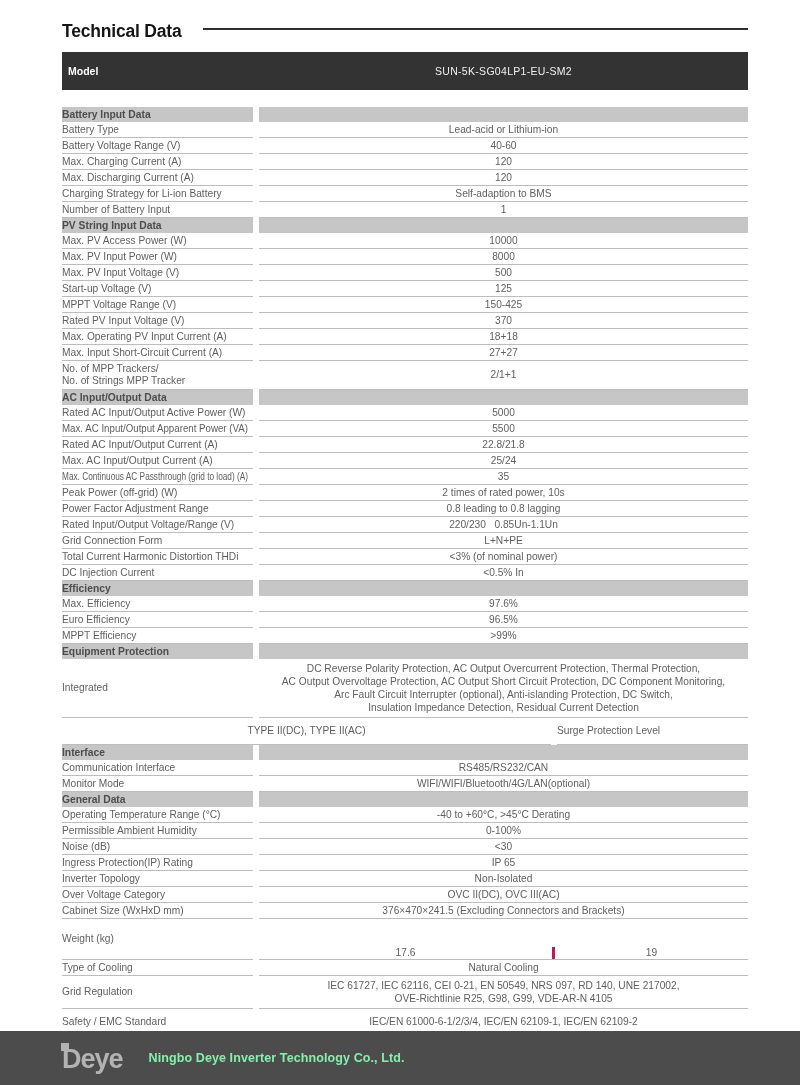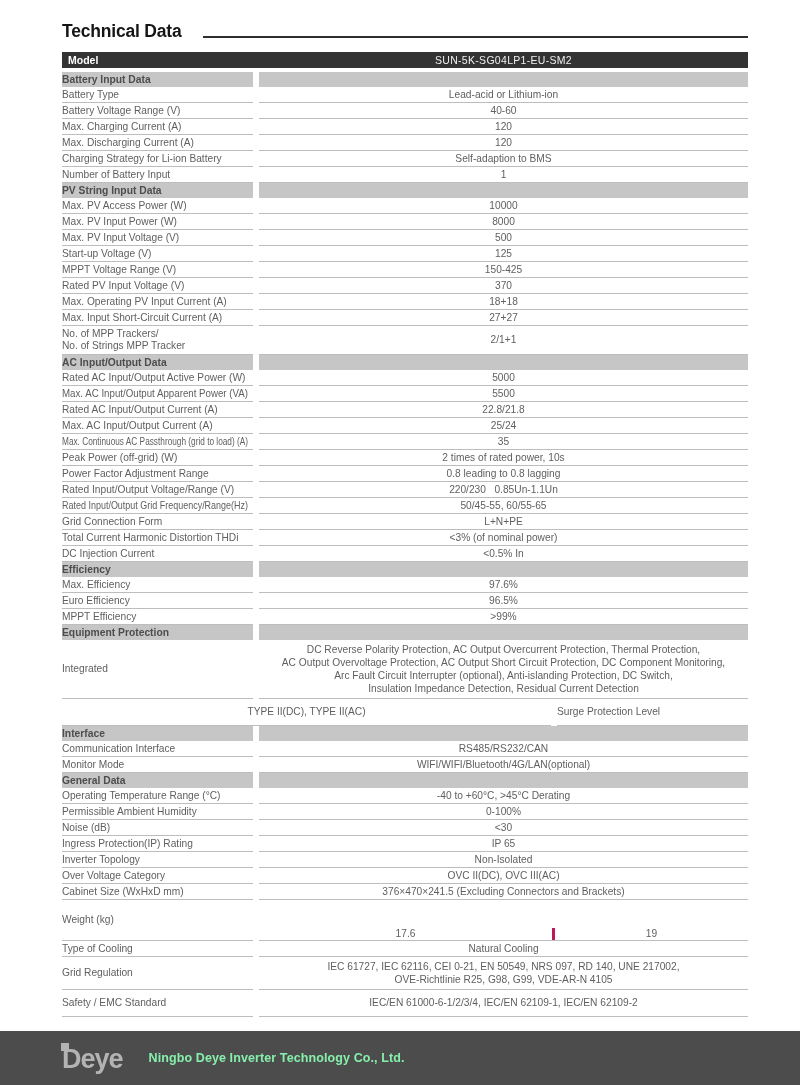--- a/index.html
+++ b/index.html
@@ -8,26 +8,26 @@
     position:relative;
     width:800px; height:1085px;
     background:#ffffff;
     overflow:hidden;
     font-family:"Liberation Sans", sans-serif;
     color:#5f5f5f;
   }
   .content { padding:20px 52px 0 62px; }
 
   
-  .title-row { display:flex; align-items:flex-end; margin-bottom:10px;gap:8px; }
+  .title-row { display:flex; align-items:center; margin-bottom:10px;gap:8px; }
   .page-title { font-size:17.5px; font-weight:bold; color:#151515; letter-spacing:-0.2px; line-height:22px; }
   .title-rule { flex:1; border-top:2px solid #2e2e2e; margin-left:14px; margin-bottom:4px; }
 
   
-  .model-bar { display:flex; height:16px; background:#333333; margin-bottom:4px; }
+  .model-bar { display:flex; height:38px; background:#333333; margin-bottom:17px; }
   .model-label { width:197px; padding-left:6px; display:flex; align-items:center;
                  color:#ffffff; font-weight:bold; font-size:10.5px; }
   .model-value { flex:1; display:flex; align-items:center; justify-content:center;
                  color:#f0f0f0; font-size:10.5px; letter-spacing:0.3px; }
 
   
   .spec-table { width:686px; }
   .trow { display:flex; gap:6px; }
   .tcell { display:flex; flex-direction:column; justify-content:center;
            font-size:10.2px; line-height:12px; padding:1.5px 0; }
@@ -267,28 +267,20 @@
         <div class="trow data-row">
           <div class="tcell label-cell">
             <span class="fit">Rated Input/Output Voltage/Range (V)</span>
           </div>
           <div class="tcell value-cell">
             <span class="fit">220/230&nbsp;&nbsp;&nbsp;0.85Un-1.1Un</span>
           </div>
         </div>
         <div class="trow data-row">
           <div class="tcell label-cell">
-            <span class="fit" style="transform-origin: left center; transform: scaleX(0.880604);">Rated Input/Output Grid Frequency/Range(Hz)</span>
-          </div>
-          <div class="tcell value-cell">
-            <span class="fit">50/45-55, 60/55-65</span>
-          </div>
-        </div>
-        <div class="trow data-row">
-          <div class="tcell label-cell">
             <span class="fit">Grid Connection Form</span>
           </div>
           <div class="tcell value-cell">
             <span class="fit">L+N+PE</span>
           </div>
         </div>
         <div class="trow data-row">
           <div class="tcell label-cell">
             <span class="fit">Total Current Harmonic Distortion THDi</span>
           </div>

